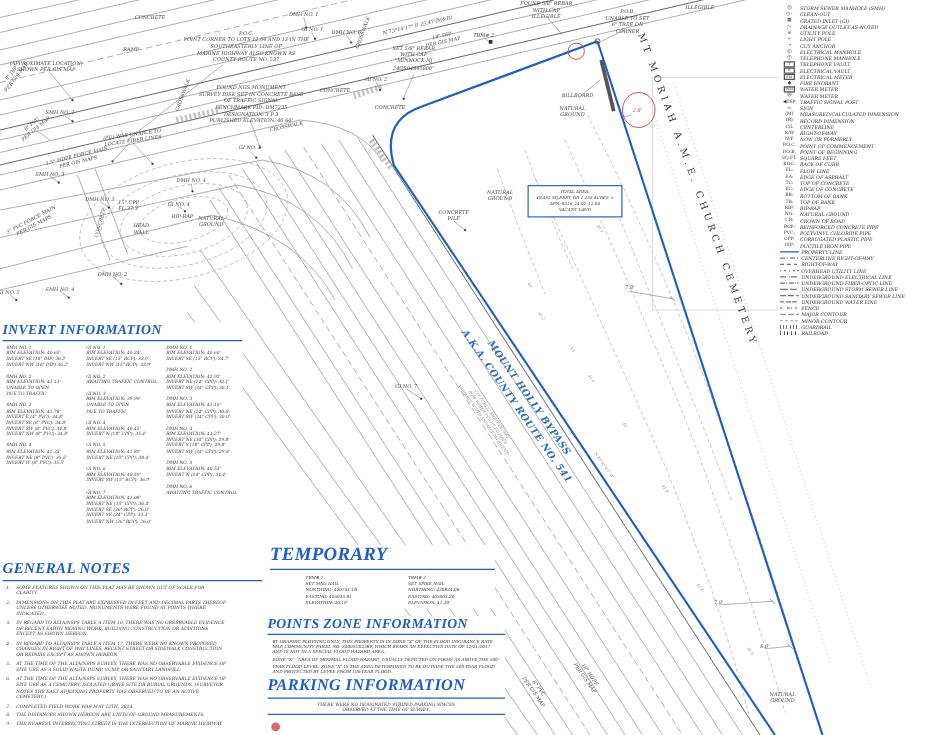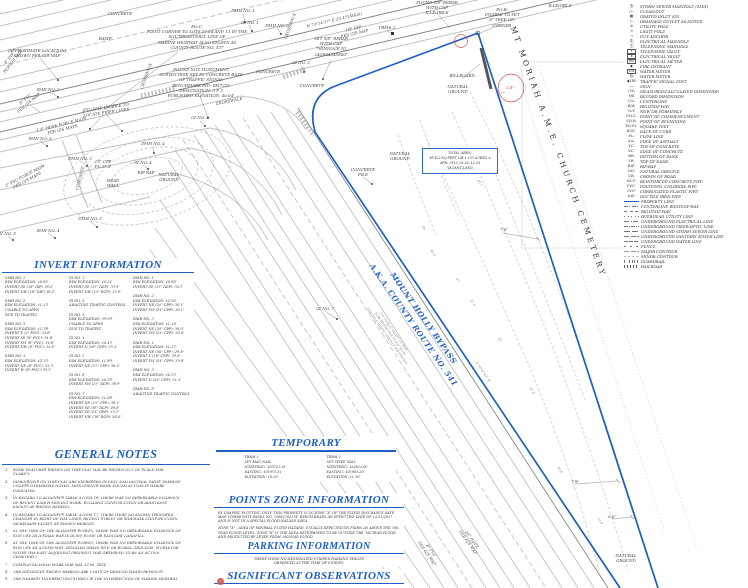--- a/index.html
+++ b/index.html
@@ -10,45 +10,45 @@
   .map-label{position:absolute;font-style:italic;font-size:4px;line-height:1.3;color:#4a4a4a;
              white-space:pre-line;text-align:center;transform-origin:center;pointer-events:none;}
   .map-label.red{color:#cf4a4a;}
   .map-label.tiny{font-size:3.2px;color:#8a8a8a;}
   .map-label.roadname{color:#2e6bc6;font-weight:bold;font-size:7.6px;letter-spacing:.4px;line-height:1.6;}
   .map-label.cemetery{font-style:normal;font-size:7.5px;letter-spacing:3.2px;color:#333;white-space:nowrap;}
   #total-area-box{position:absolute;left:422px;top:148px;width:72px;z-index:2;background:#fff;
       border:1px solid #2e6bc6;text-align:center;font-size:3.3px;font-style:italic;color:#333;
       padding:2px 1px;line-height:1.5;}
   .sec{position:absolute;background:#fff;z-index:3;}
-  .sec-title{color:#1e5fc4;font-weight:bold;font-style:italic;text-align:center;
+  .sec-title{color:#1e5fc4;font-weight:bold;font-style:italic;
              font-family:"Liberation Serif",serif;letter-spacing:.3px;}
   .rule{height:1.6px;background:#1e5fc4;margin:1.5px 0 2.5px;}
   
   #invert-section{left:2px;top:258px;width:192px;height:187px;overflow:hidden;}
   #invert-section .sec-title{font-size:11px;}
   #invert-cols{display:flex;gap:3px;padding-left:3px;}
   .inv-col{font-size:3.5px;font-style:italic;line-height:1.33;color:#3c3c3c;white-space:pre-line;width:63px;}
   
   #notes-section{left:2px;top:447px;width:208px;height:141px;overflow:hidden;}
   #notes-section .sec-title{font-size:12px;}
   .note-row{display:flex;margin-bottom:2.6px;padding-left:3px;}
   .note-num{width:8px;flex:none;font-size:3.6px;font-style:italic;color:#3c3c3c;}
   .note-text{width:168px;font-size:3.6px;font-style:italic;line-height:1.3;color:#3c3c3c;}
   
   #tbm-section{left:216px;top:436px;width:180px;}
-  #tbm-section .sec-title{font-size:11px;line-height:1.15;}
+  #tbm-section .sec-title{font-size:15px;line-height:1.15;}
   #tbm-entries{display:flex;justify-content:space-around;padding:1px 8px 2px;}
   .tbm-entry{font-size:3.4px;font-style:italic;line-height:1.45;color:#3c3c3c;white-space:pre-line;}
   
   #flood-section{left:214px;top:493px;width:190px;}
   #flood-section .sec-title{font-size:11px;}
   .flood-para{font-size:3.4px;font-style:italic;line-height:1.3;color:#3c3c3c;margin:0 4px 2.5px;}
   #parking-section{left:214px;top:540px;width:190px;}
-  #parking-section .sec-title{font-size:10px;}
+  #parking-section .sec-title{font-size:13px;}
   #parking-text{font-size:3.5px;font-style:italic;line-height:1.35;color:#3c3c3c;text-align:center;margin:1px 18px;}
   #significant-section{left:214px;top:569px;width:190px;height:19px;overflow:hidden;}
   #significant-section .sec-title{font-size:11px;}
   #red-mark{position:absolute;left:217px;top:578px;width:7px;height:7px;border-radius:50%;
             background:#d05050;z-index:4;opacity:.85;}
   
   #legend{position:absolute;right:3px;top:4px;width:122px;z-index:3;background:#fff;}
   .lrow{display:flex;align-items:center;height:5px;}
   .lsym{width:17px;flex:none;text-align:center;font-size:3.6px;color:#333;line-height:1;}
   .lsym.boxed{width:auto;min-width:6px;margin:0 auto 0 4px;border:.5px solid #555;font-size:2.8px;padding:0 .5px;}
@@ -494,21 +494,20 @@
 </div>
 
 <div class="sec" id="parking-section">
   <div class="sec-title">PARKING INFORMATION</div>
   <div class="rule"></div>
   <div id="parking-text" style="white-space:pre-line">THERE WERE NO DESIGNATED STRIPED PARKING SPACES
 OBSERVED AT THE TIME OF SURVEY.</div>
 </div>
 
 <div class="sec" id="significant-section">
-  <div class="sec-title">SIGNIFICANT OBSERVATIONS</div>
   <div class="rule"></div>
 </div>
 <div id="red-mark"></div>
 
 <div id="legend">
   <div id="legend-points">
       <div class="lrow">
         <span class="lsym">Ⓢ</span>
         <span class="llab">STORM SEWER MANHOLE (SMH)</span>
       </div>

